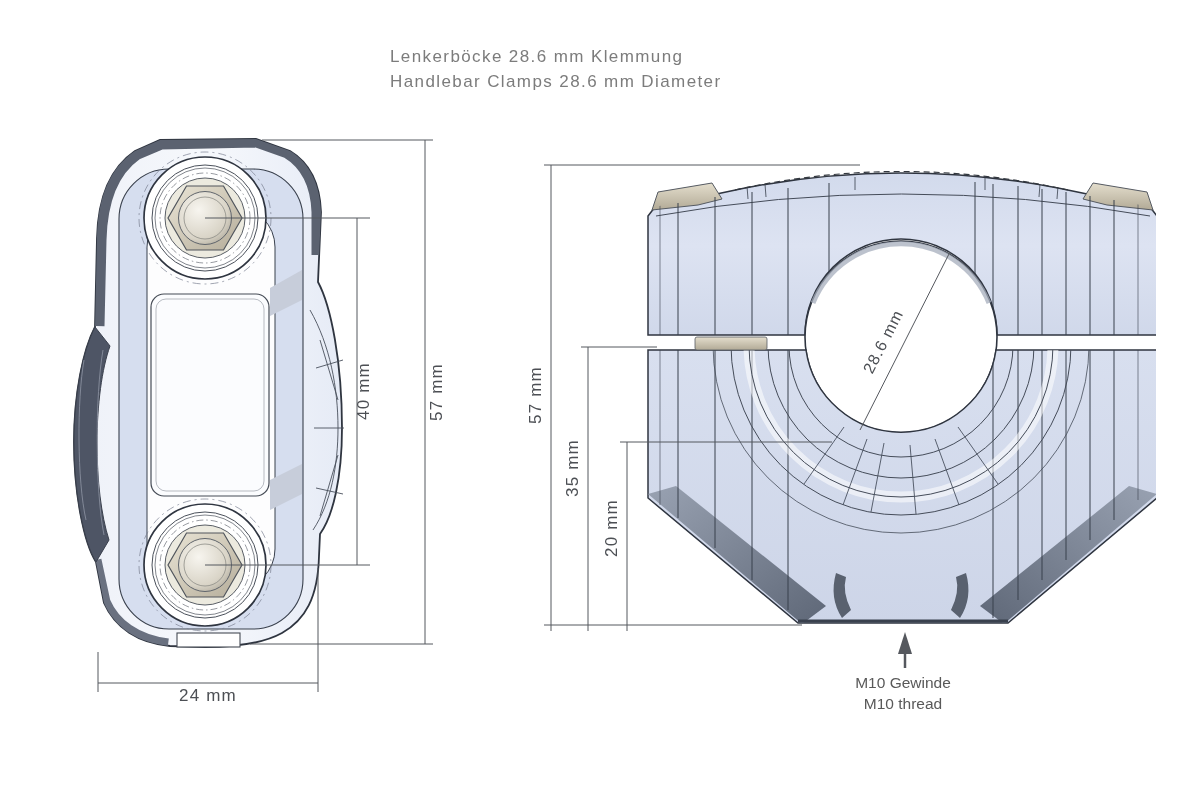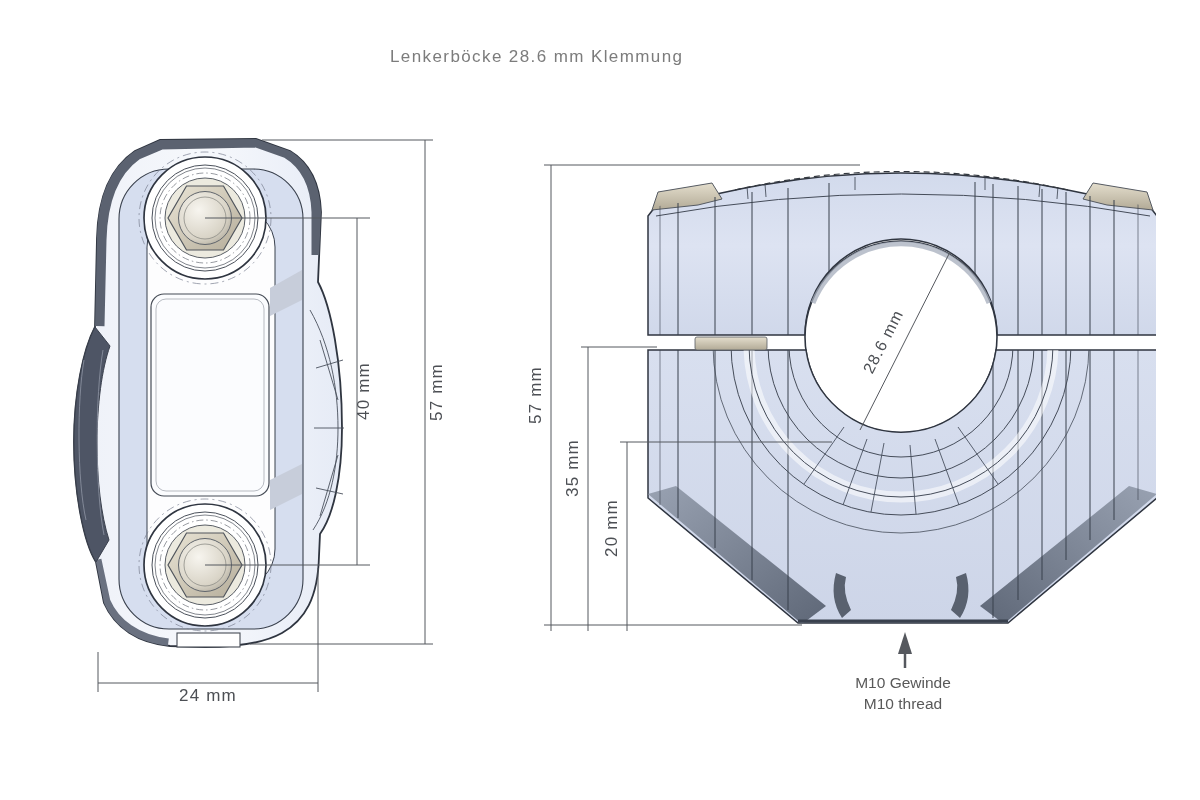--- a/index.html
+++ b/index.html
@@ -9,20 +9,21 @@
                letter-spacing:1.4px;line-height:25px;white-space:nowrap;}
   svg text{font-family:"Liberation Sans",sans-serif;}
 </style>
 </head>
 <body>
 
 <div class="stage">
 
   <div class="title-block">
     <div>Lenkerböcke 28.6 mm Klemmung</div>
+    <div>Handlebar Clamps 28.6 mm Diameter</div>
   </div>
 
   <svg width="1200" height="800" viewBox="0 0 1200 800">
     <defs>
       <linearGradient id="lvBody" x1="0" y1="0" x2="1" y2="0">
         <stop offset="0" stop-color="#eef1f8"></stop>
           <stop offset="0.5" stop-color="#f6f8fc"></stop>
         <stop offset="1" stop-color="#e6ebf6"></stop>
       </linearGradient>
       <linearGradient id="upBody" x1="0" y1="0" x2="0" y2="1">

